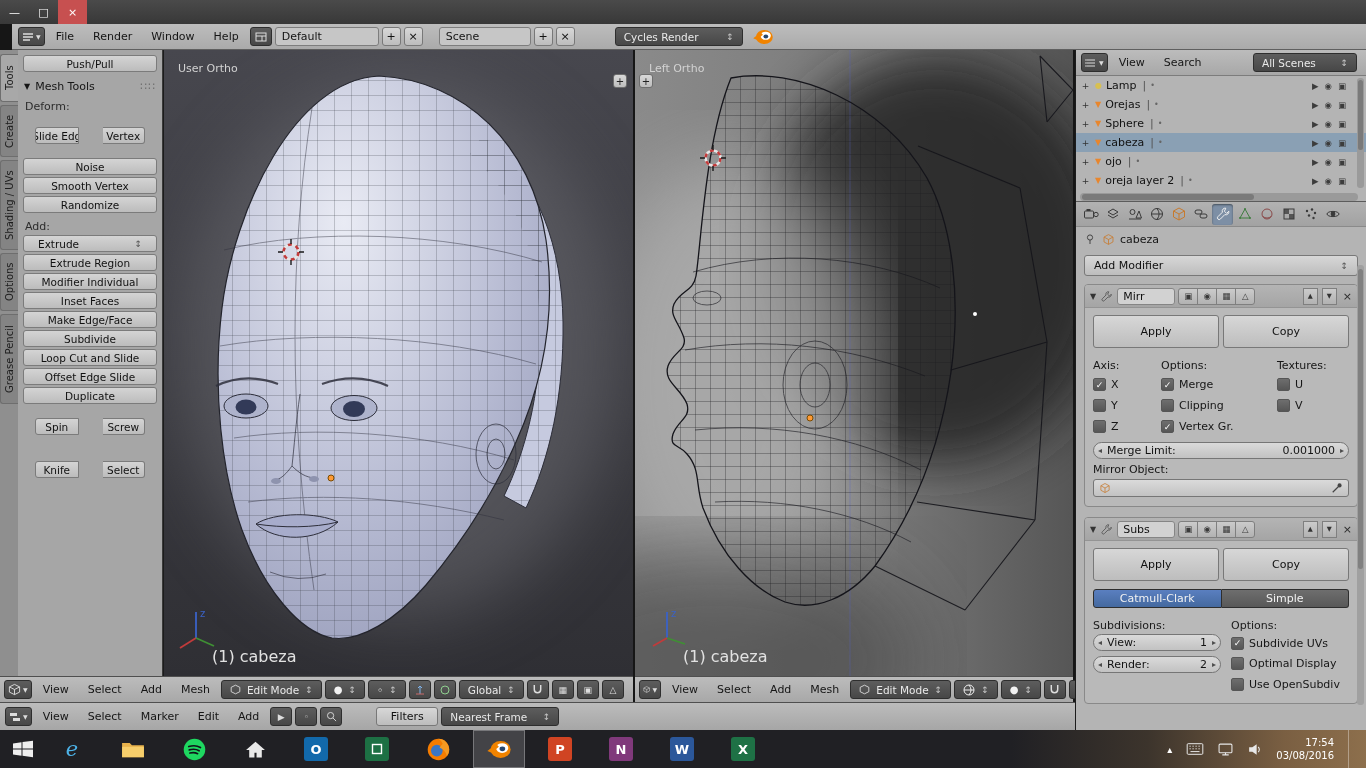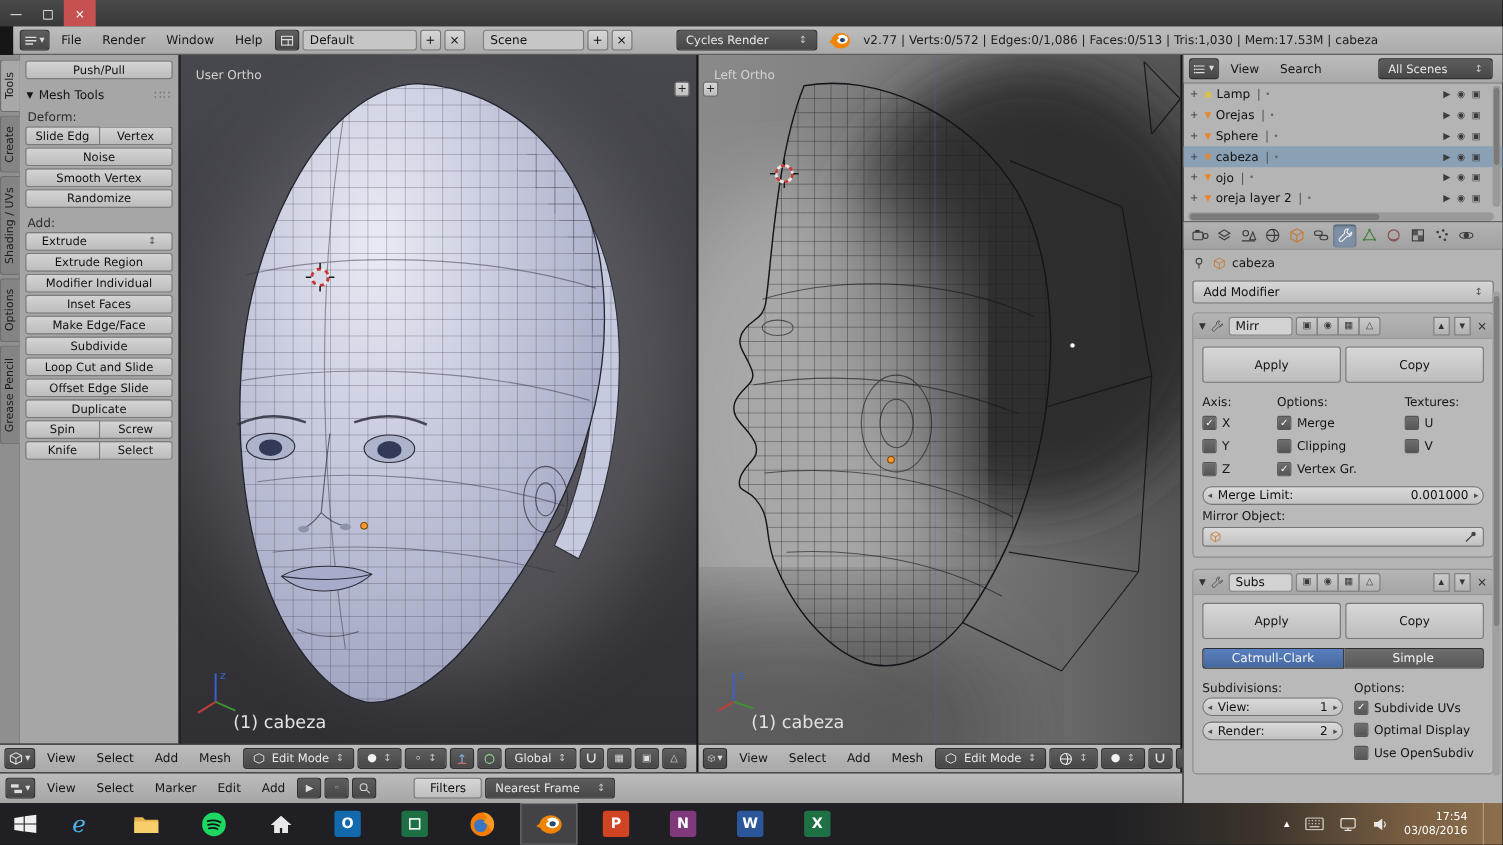--- a/index.html
+++ b/index.html
@@ -22,21 +22,21 @@
 .sq{width:19px;height:19px;padding:0}
 #stats{margin-left:8px;color:#1d1d1d;white-space:nowrap}
 
 #tooltabs{left:0;top:50px;width:18px;height:626px;background:#8f8f8f;display:flex;flex-direction:column;gap:3px;padding-top:4px}
 .vtab{writing-mode:vertical-rl;transform:rotate(180deg);background:#848484;color:#1c1c1c;font-size:10px;display:flex;align-items:center;justify-content:center;border-radius:0 3px 3px 0;border:1px solid #6e6e6e;border-left:none}
 .vtab.active{background:#a8a8a8}
 
 #toolshelf{left:18px;top:50px;width:145px;height:626px;background:#a6a6a6;border-right:1px solid #3a3a3a;padding-top:3px}
 .tbtn{height:17px;margin:2px 5px;background:linear-gradient(#d4d4d4,#bcbcbc);border:1px solid #7b7b7b;border-radius:3px;display:flex;align-items:center;justify-content:center;font-size:10.5px;color:#111;white-space:nowrap;overflow:hidden}
 .row2{display:flex;margin:2px 5px}
-.row2 .tbtn{flex:1;margin:0}
+.row2 .tbtn{flex:1;margin:12px}
 .row2 .tbtn:first-child{border-radius:3px 0 0 3px}
 .row2 .tbtn:last-child{border-radius:0 3px 3px 0;border-left:none}
 .shelf-label{margin:7px 7px 2px;color:#2c2c2c}
 .panelhdr{display:flex;align-items:center;gap:5px;margin:8px 6px 3px;color:#151515}
 .panelhdr .grip{margin-left:auto;color:#6d6d6d;letter-spacing:1px}
 .tbtn.ddl{justify-content:space-between;padding:0 14px}
 
 #vp1{left:163px;top:50px;width:470px;height:626px;background:linear-gradient(#47474e,#2f2f34);overflow:hidden;border-left:1px solid #1c1c1c}
 #vp2{left:635px;top:50px;width:438px;height:626px;background:#6e6e6e;overflow:hidden}
 .vplabel{position:absolute;left:14px;top:12px;color:#d2d2d2;font-size:11px}
@@ -151,21 +151,20 @@
   <span class="dd" style="width:128px;justify-content:space-between">
     <span>Cycles Render</span>
     <span class="ua">↕</span>
   </span>
   <svg width="22" height="16" viewBox="0 0 24 18" style="margin-left:6px">
       <ellipse cx="13.5" cy="9" rx="9.5" ry="8" fill="#f08300"></ellipse>
       <ellipse cx="15" cy="7.6" rx="5.8" ry="4.6" fill="#fff"></ellipse>
       <ellipse cx="15.2" cy="8.4" rx="2.7" ry="2.2" fill="#27476e"></ellipse>
       <path d="M1 10.5 9.5 3.8l2.4 2.6-7 5.6z" fill="#f08300"></path>
     </svg>
-  <span id="stats">v2.77 | Verts:0/572 | Edges:0/1,086 | Faces:0/513 | Tris:1,030 | Mem:17.53M | cabeza</span>
 </div>
 
 <div id="tooltabs" class="region">
   <div class="vtab active" style="height:48px">Tools</div>
   <div class="vtab" style="height:52px">Create</div>
   <div class="vtab" style="height:90px">Shading / UVs</div>
   <div class="vtab" style="height:58px">Options</div>
   <div class="vtab" style="height:90px">Grease Pencil</div>
 </div>
 

